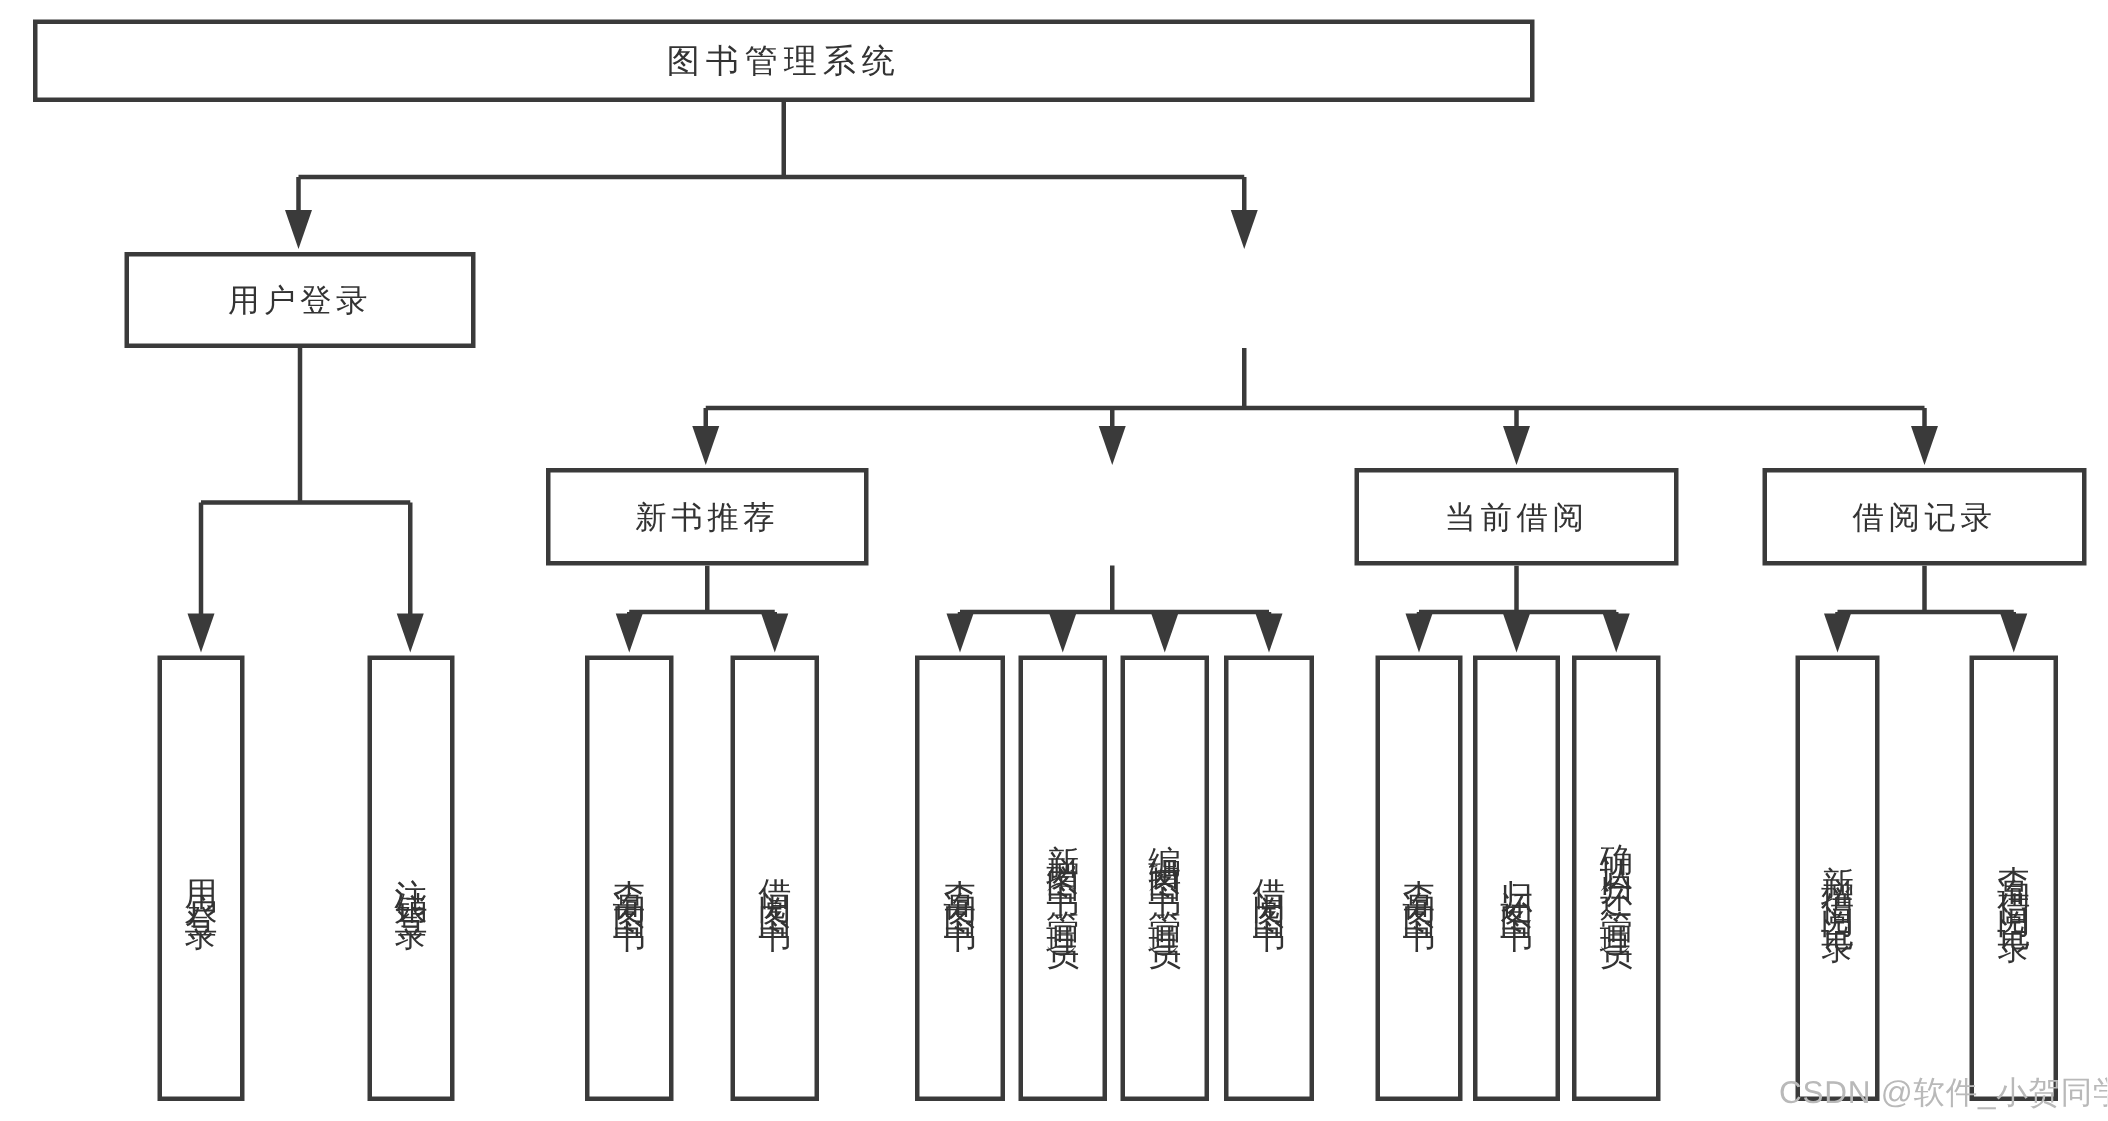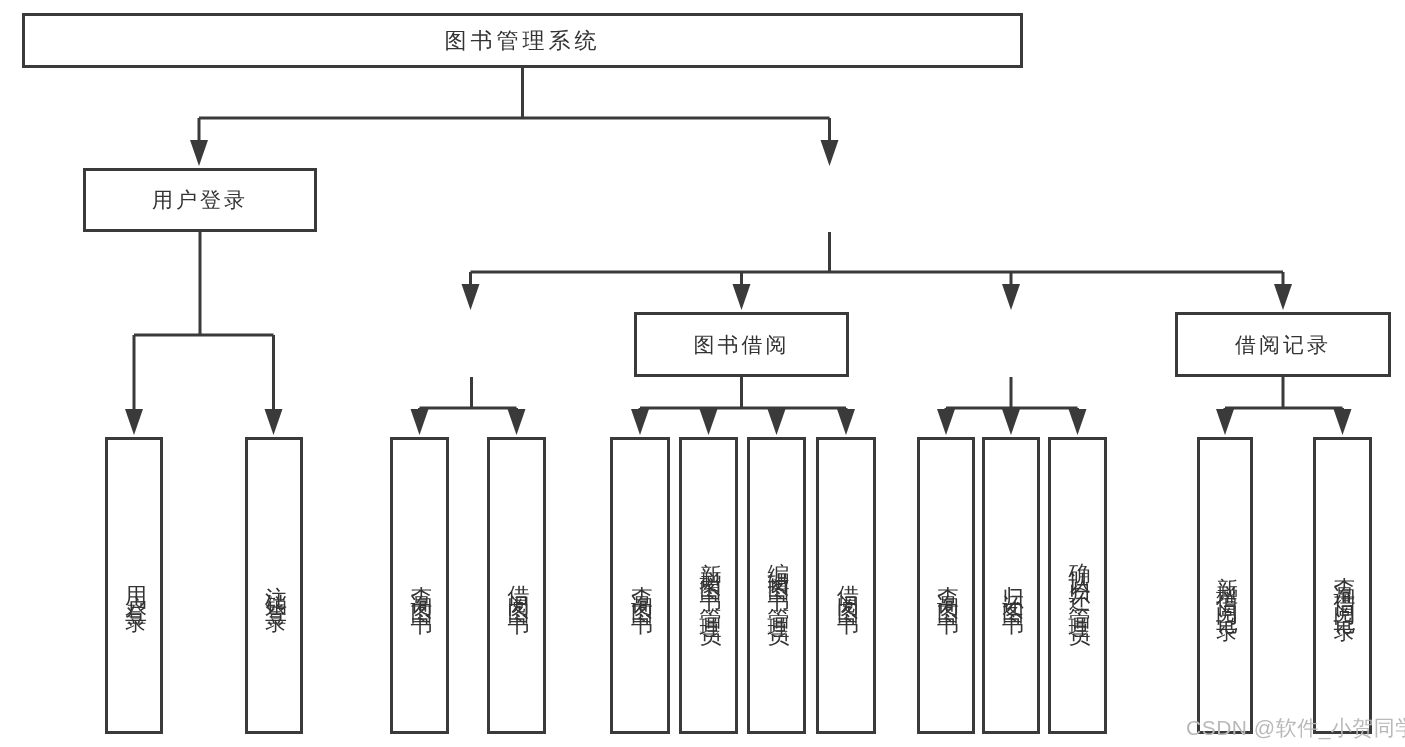--- a/index.html
+++ b/index.html
@@ -30,21 +30,20 @@
     display: flex;
     align-items: center;
     justify-content: center;
     color: #333333;
     z-index: 2;
   }
   .box .lbl {
     font-size: 21px;
     letter-spacing: 3px;
     white-space: nowrap;
-    font-family: Liberation Mono, monospace;
   }
   .box.root .lbl {
     font-size: 22px;
     letter-spacing: 4px;
   }
   .box.leaf .lbl {
     writing-mode: vertical-rl;
     text-orientation: mixed;
     font-size: 22px;
     letter-spacing: 9px;
@@ -99,22 +98,25 @@
   </svg>
 
   <div class="box root" style="left:22px;top:13px;width:1001px;height:55px">
     <span class="lbl">图书管理系统</span>
   </div>
 
   <div class="box" style="left:83px;top:168px;width:234px;height:64px">
     <span class="lbl">用户登录</span>
   </div>
 
-  <div class="box" style="left:634px;top:312px;width:215px;height:65px">
-    <span class="lbl">图书借阅</span>
+  <div class="box" style="left:364px;top:312px;width:215px;height:65px">
+    <span class="lbl">新书推荐</span>
+  </div>
+  <div class="box" style="left:903px;top:312px;width:216px;height:65px">
+    <span class="lbl">当前借阅</span>
   </div>
   <div class="box" style="left:1175px;top:312px;width:216px;height:65px">
     <span class="lbl">借阅记录</span>
   </div>
 
   <div class="box leaf" style="left:105px;top:437px;width:58px;height:297px">
     <span class="lbl">用户登录</span>
   </div>
   <div class="box leaf" style="left:245px;top:437px;width:58px;height:297px">
     <span class="lbl">注销登录</span>

